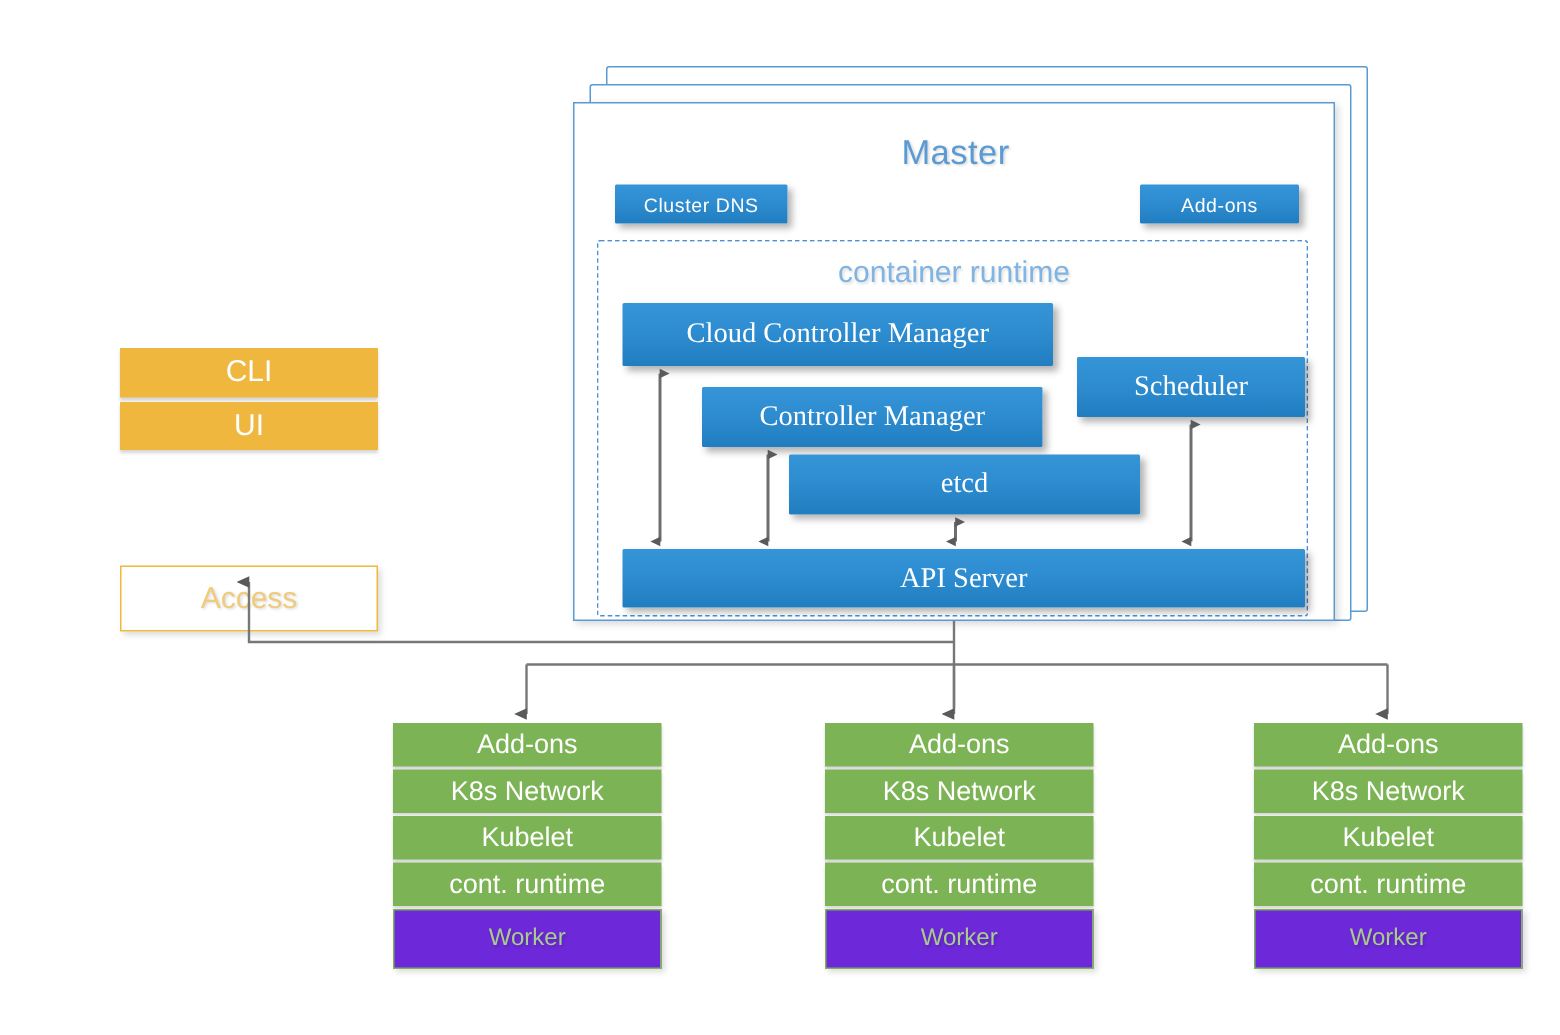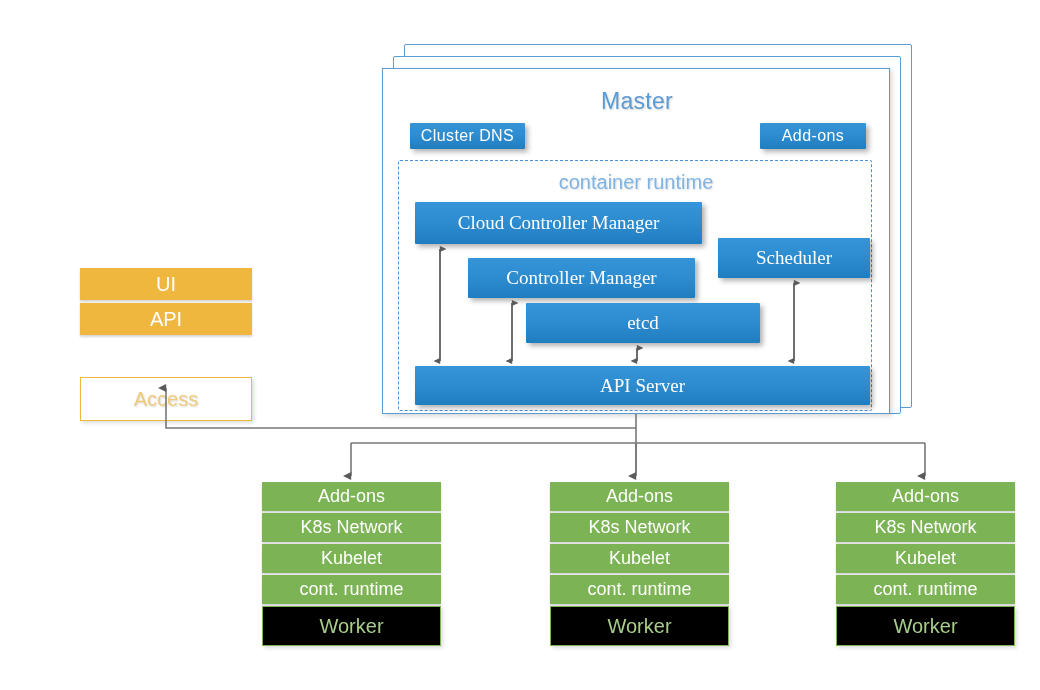--- a/index.html
+++ b/index.html
@@ -59,21 +59,21 @@
   }
 
   
   .blue-box {
     background: linear-gradient(to bottom, #3595D7 0%, #2E8CD0 45%, #1F7DC0 100%);
     color: #ffffff;
     box-shadow: 3px 3px 5px rgba(0,0,0,0.30);
     border-radius: 1px;
   }
   .blue-lg  { font-size: 19px; font-family: Liberation Serif, serif; }
-  .blue-sm  { font-size: 16px; letter-spacing: .4px; }
+  .blue-sm  { font-size: 13px; letter-spacing: .4px; }
 
   
   .orange-box {
     background: #EFB73E;
     color: #ffffff;
     font-size: 20px;
     box-shadow: 0 2px 2px rgba(0,0,0,0.16);
   }
   .access-box {
     background: #ffffff;
@@ -86,24 +86,24 @@
   }
 
   
   .green-box {
     background: #7CB354;
     color: #ffffff;
     font-size: 18px;
     box-shadow: 0 2px 2px rgba(0,0,0,0.16);
   }
   .worker-box {
-    background: #000000;
+    background: #6d28d9;
     border: 1.5px solid #7CB354;
     color: #A8CC8C;
-    font-size: 20px;
+    font-size: 16px;
     text-shadow: 1px 1px 2px rgba(0,0,0,0.16);
     box-shadow: 2px 2px 4px rgba(0,0,0,0.14);
   }
 
   
   svg.wires {
     position: absolute;
     left: 0; top: 0;
     width: 1040px; height: 690px;
     overflow: visible;
@@ -165,22 +165,22 @@
 
       <line class="wire" x1="129" y1="234" x2="129" y2="292" marker-start="url(#ahU)" marker-end="url(#ahD)"></line>
 
       <line class="wire" x1="254" y1="279" x2="254" y2="292" marker-start="url(#ahU)" marker-end="url(#ahD)"></line>
 
       <line class="wire" x1="411" y1="214" x2="411" y2="292" marker-start="url(#ahU)" marker-end="url(#ahD)"></line>
     </svg>
   </div>
 
   <div class="abs" style="left:80px; top:232px; width:172px; height:160px;">
+    <div class="abs ctr orange-box" style="left:0; top:0; width:172px; height:33px;">CLI</div>
     <div class="abs ctr orange-box" style="left:0; top:36px; width:172px; height:32px;">UI</div>
-    <div class="abs ctr orange-box" style="left:0; top:71px; width:172px; height:32px;">API</div>
     <div class="abs ctr access-box" style="left:0; top:105px; width:172px; height:44px;">Access</div>
   </div>
 
   <div class="abs" style="left:262px; top:482px; width:179px; height:170px;">
     <div class="abs ctr green-box" style="left:0; top:0; width:179px; height:29px;">Add-ons</div>
     <div class="abs ctr green-box" style="left:0; top:31px; width:179px; height:29px;">K8s Network</div>
     <div class="abs ctr green-box" style="left:0; top:62px; width:179px; height:29px;">Kubelet</div>
     <div class="abs ctr green-box" style="left:0; top:93px; width:179px; height:29px;">cont. runtime</div>
     <div class="abs ctr worker-box" style="left:0; top:124px; width:179px; height:40px;">Worker</div>
   </div>

